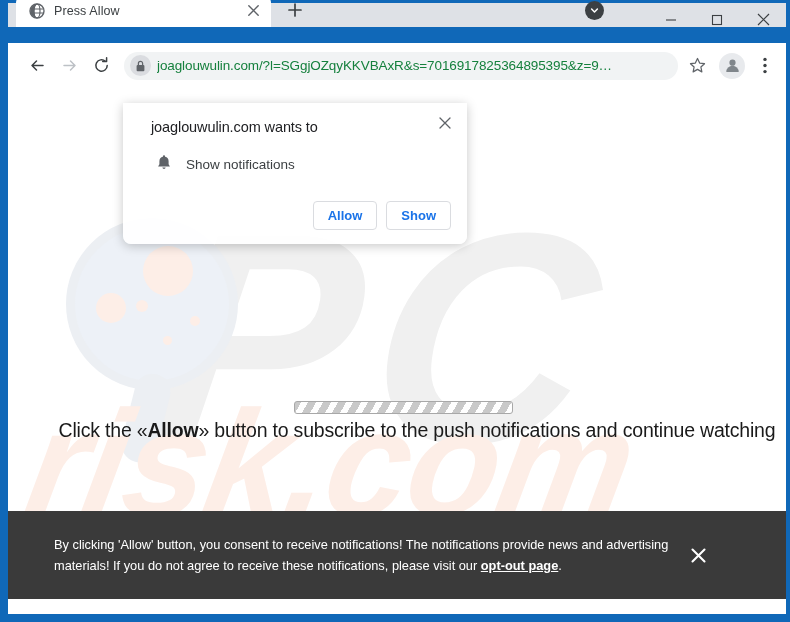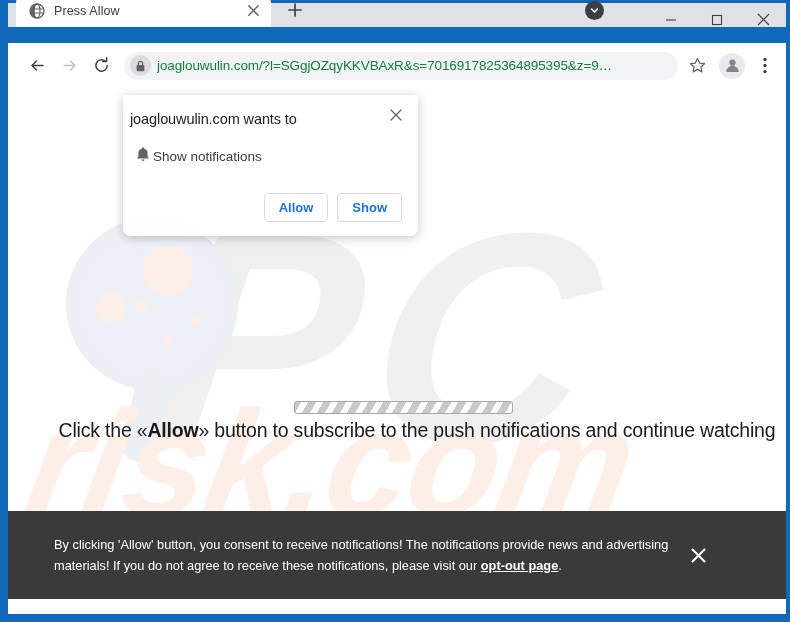--- a/index.html
+++ b/index.html
@@ -247,44 +247,44 @@
     color: #1a1a1a;
     letter-spacing: -.2px;
     white-space: nowrap;
     margin-left: 40px;
   }
   #main-instruction b { font-weight: bold; }
 
   
   #permission-dialog {
     position: absolute;
-    left: 115px; top: 7px;
-    width: 295px;
+    left: 115px; top: 15px;
+    width: 344px;
     background: rgba(255,255,255,0.93);
     border-radius: 0 0 8px 8px;
     box-shadow: 0 2px 11px rgba(0,0,0,0.22);
-    padding: 16px 16px 14px 7px;
+    padding: 16px 16px 14px 28px;
   }
   #dialog-title {
     font-size: 14.5px;
     color: #202124;
     padding-right: 26px;
     letter-spacing: -.1px;
   }
   #dialog-close {
     position: absolute;
     right: 10px; top: 8px;
     width: 24px; height: 24px;
     display: flex; align-items: center; justify-content: center;
     border-radius: 50%;
   }
   #dialog-permission-row {
     display: flex;
     align-items: center;
-    gap: 2px;
+    gap: 14px;
     margin-top: 19px;
     padding-left: 5px;
   }
   #permission-label {
     font-size: 13.5px;
     color: #3c4043;
   }
   #dialog-actions {
     display: flex;
     justify-content: flex-end;

